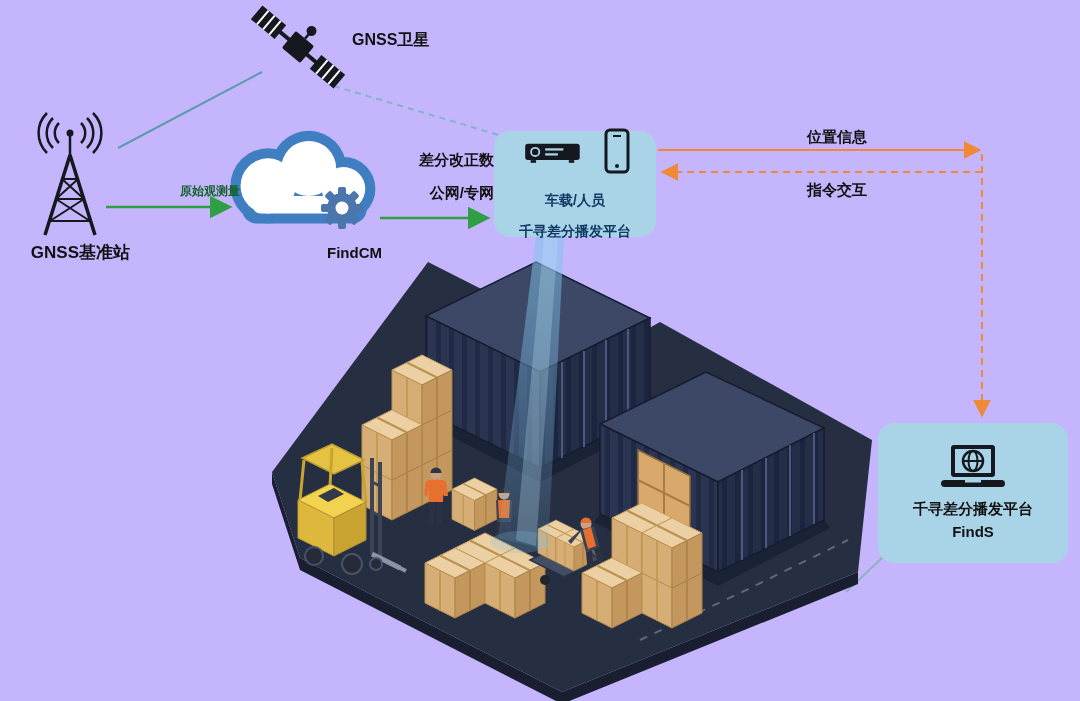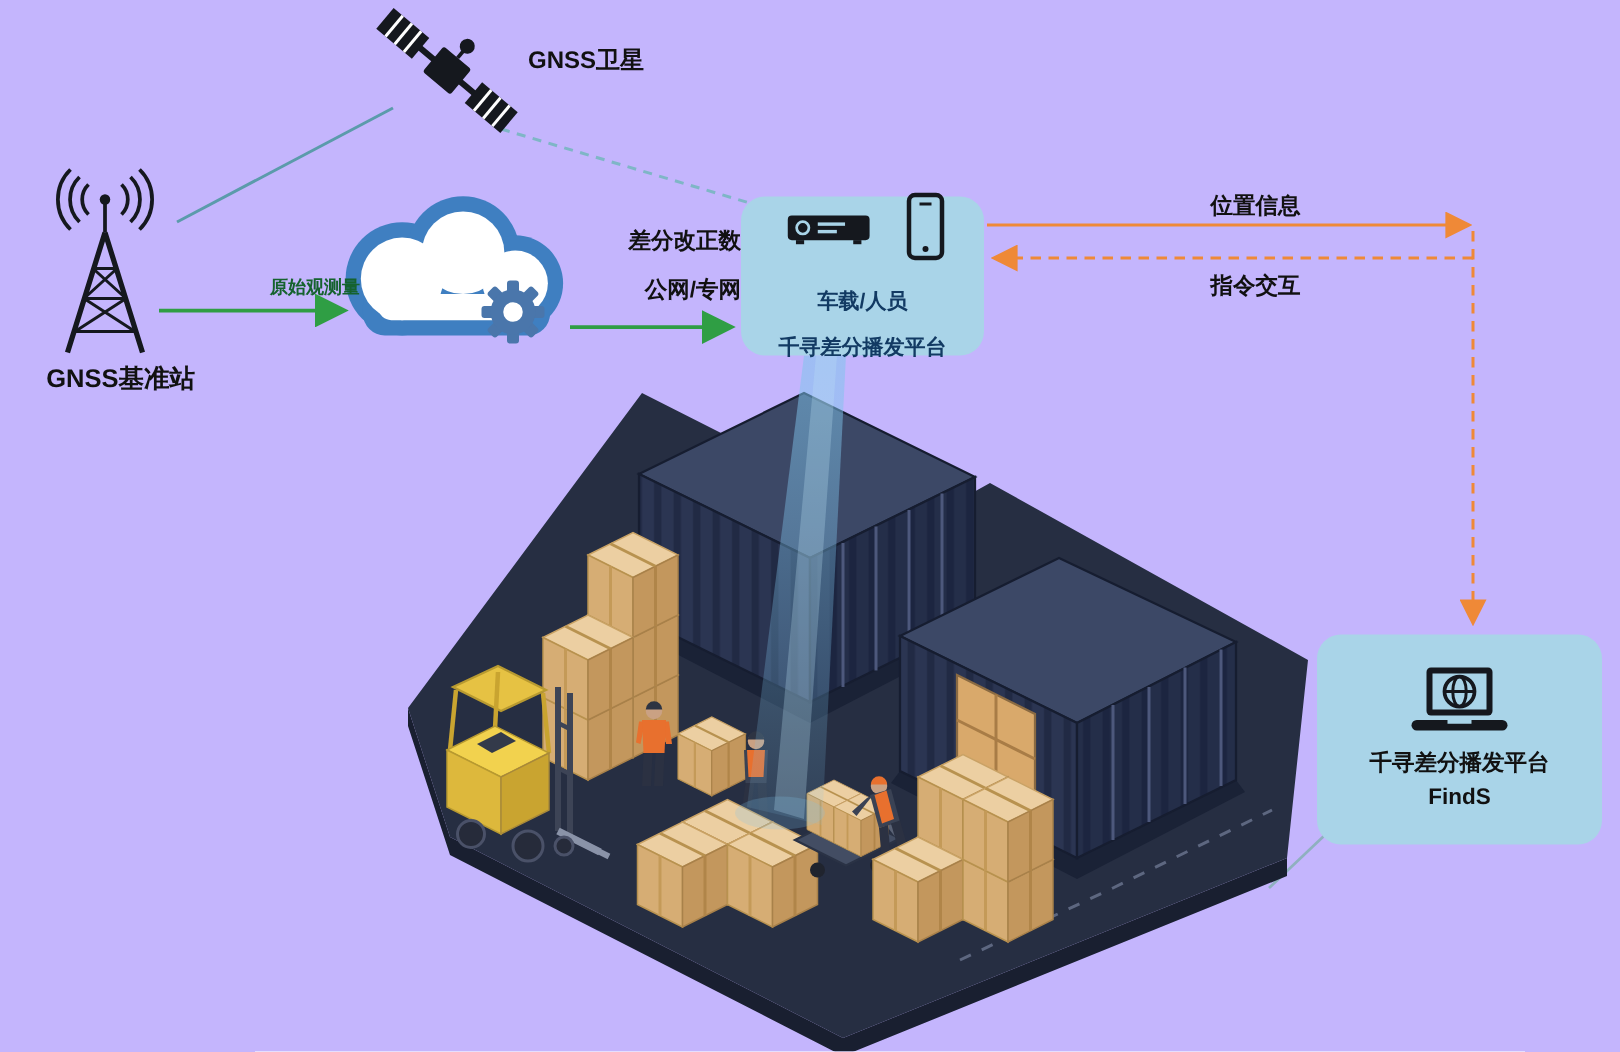--- a/index.html
+++ b/index.html
@@ -267,20 +267,21 @@
         <polygon points="536,237 564,237 548,550 498,538" fill="url(#beamG)"></polygon>
         <polygon points="544,237 558,237 536,546 516,540" fill="#bfe4f6" opacity="0.28"></polygon>
         <ellipse cx="520" cy="542" rx="30" ry="11" fill="#7fc4ec" opacity="0.22"></ellipse>
       </g>
     </g>
   </svg>
 
   <div class="label" id="lbl-satellite">GNSS卫星</div>
   <div class="label" id="lbl-base">GNSS基准站</div>
   <div class="label" id="lbl-cloud">
+    <div>FindCM</div>
   </div>
   <div class="label" id="lbl-raw">原始观测量</div>
   <div class="label" id="lbl-corr1">差分改正数</div>
   <div class="label" id="lbl-corr2">公网/专网</div>
   <div class="label" id="lbl-pos">位置信息</div>
   <div class="label" id="lbl-cmd">指令交互</div>
 
   <div class="node-box" id="terminal-box">
     <div class="icon-row">
       <svg width="74" height="40" viewBox="0 0 74 44">

